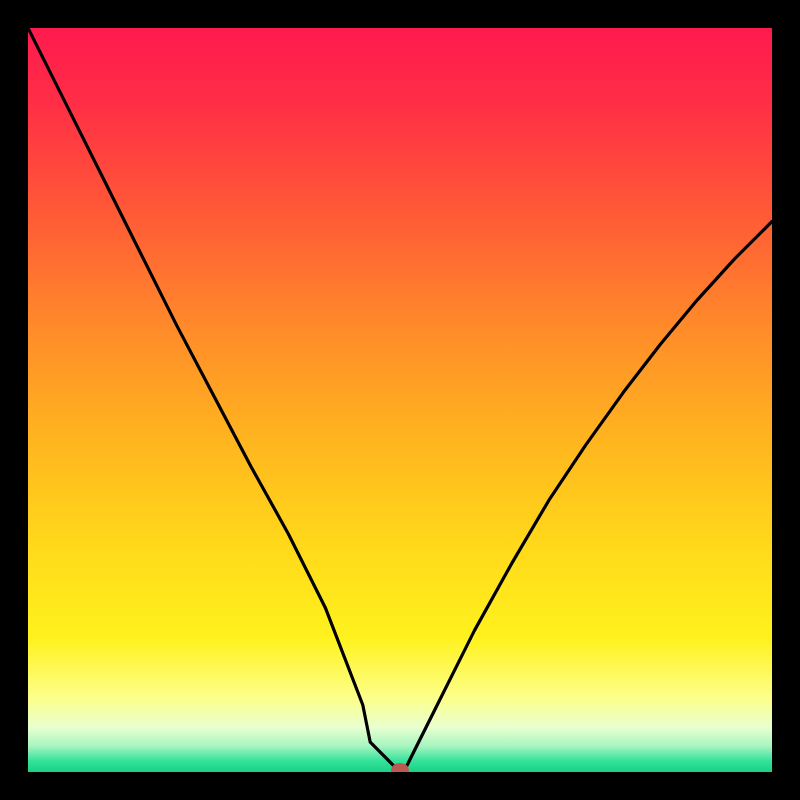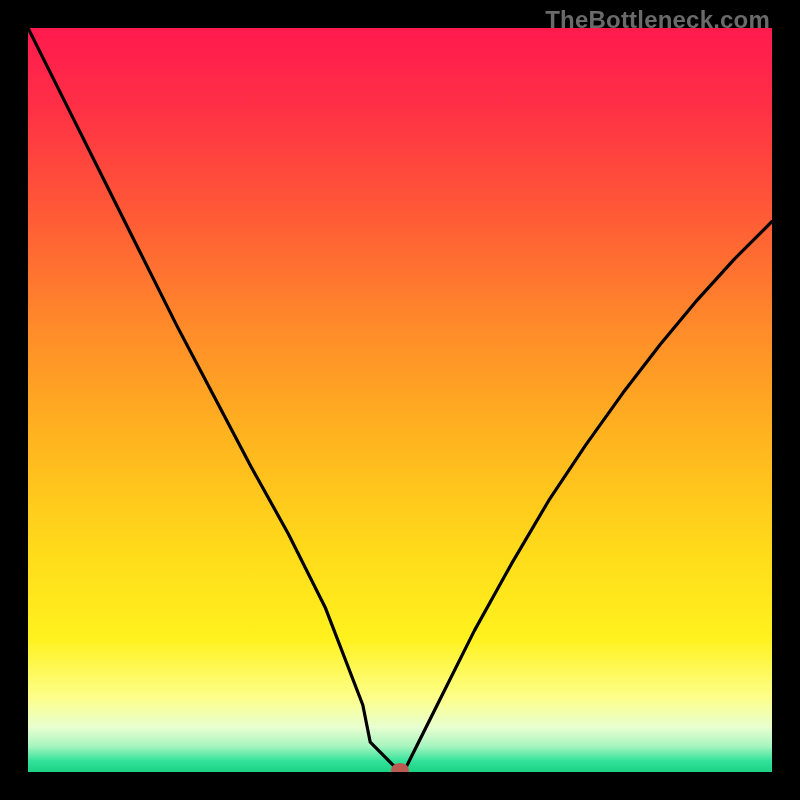--- a/index.html
+++ b/index.html
@@ -38,21 +38,20 @@
     user-select: none;
   }
   svg {
     display: block;
   }
 </style>
 </head>
 <body>
 
 <div class="frame">
-  <div class="watermark">TheBottleneck.com</div>
 
   <div class="plot-area">
     <svg id="chart-svg" viewBox="0 0 744 744" width="744" height="744" preserveAspectRatio="none">
       <defs>
         <linearGradient id="bg-grad" x1="0" y1="0" x2="0" y2="1">
             <stop offset="0.00%" stop-color="#ff1a4e"></stop>
             <stop offset="10.00%" stop-color="#ff2e46"></stop>
             <stop offset="25.00%" stop-color="#ff5a36"></stop>
             <stop offset="40.00%" stop-color="#ff8a2a"></stop>
             <stop offset="55.00%" stop-color="#ffb41f"></stop>

